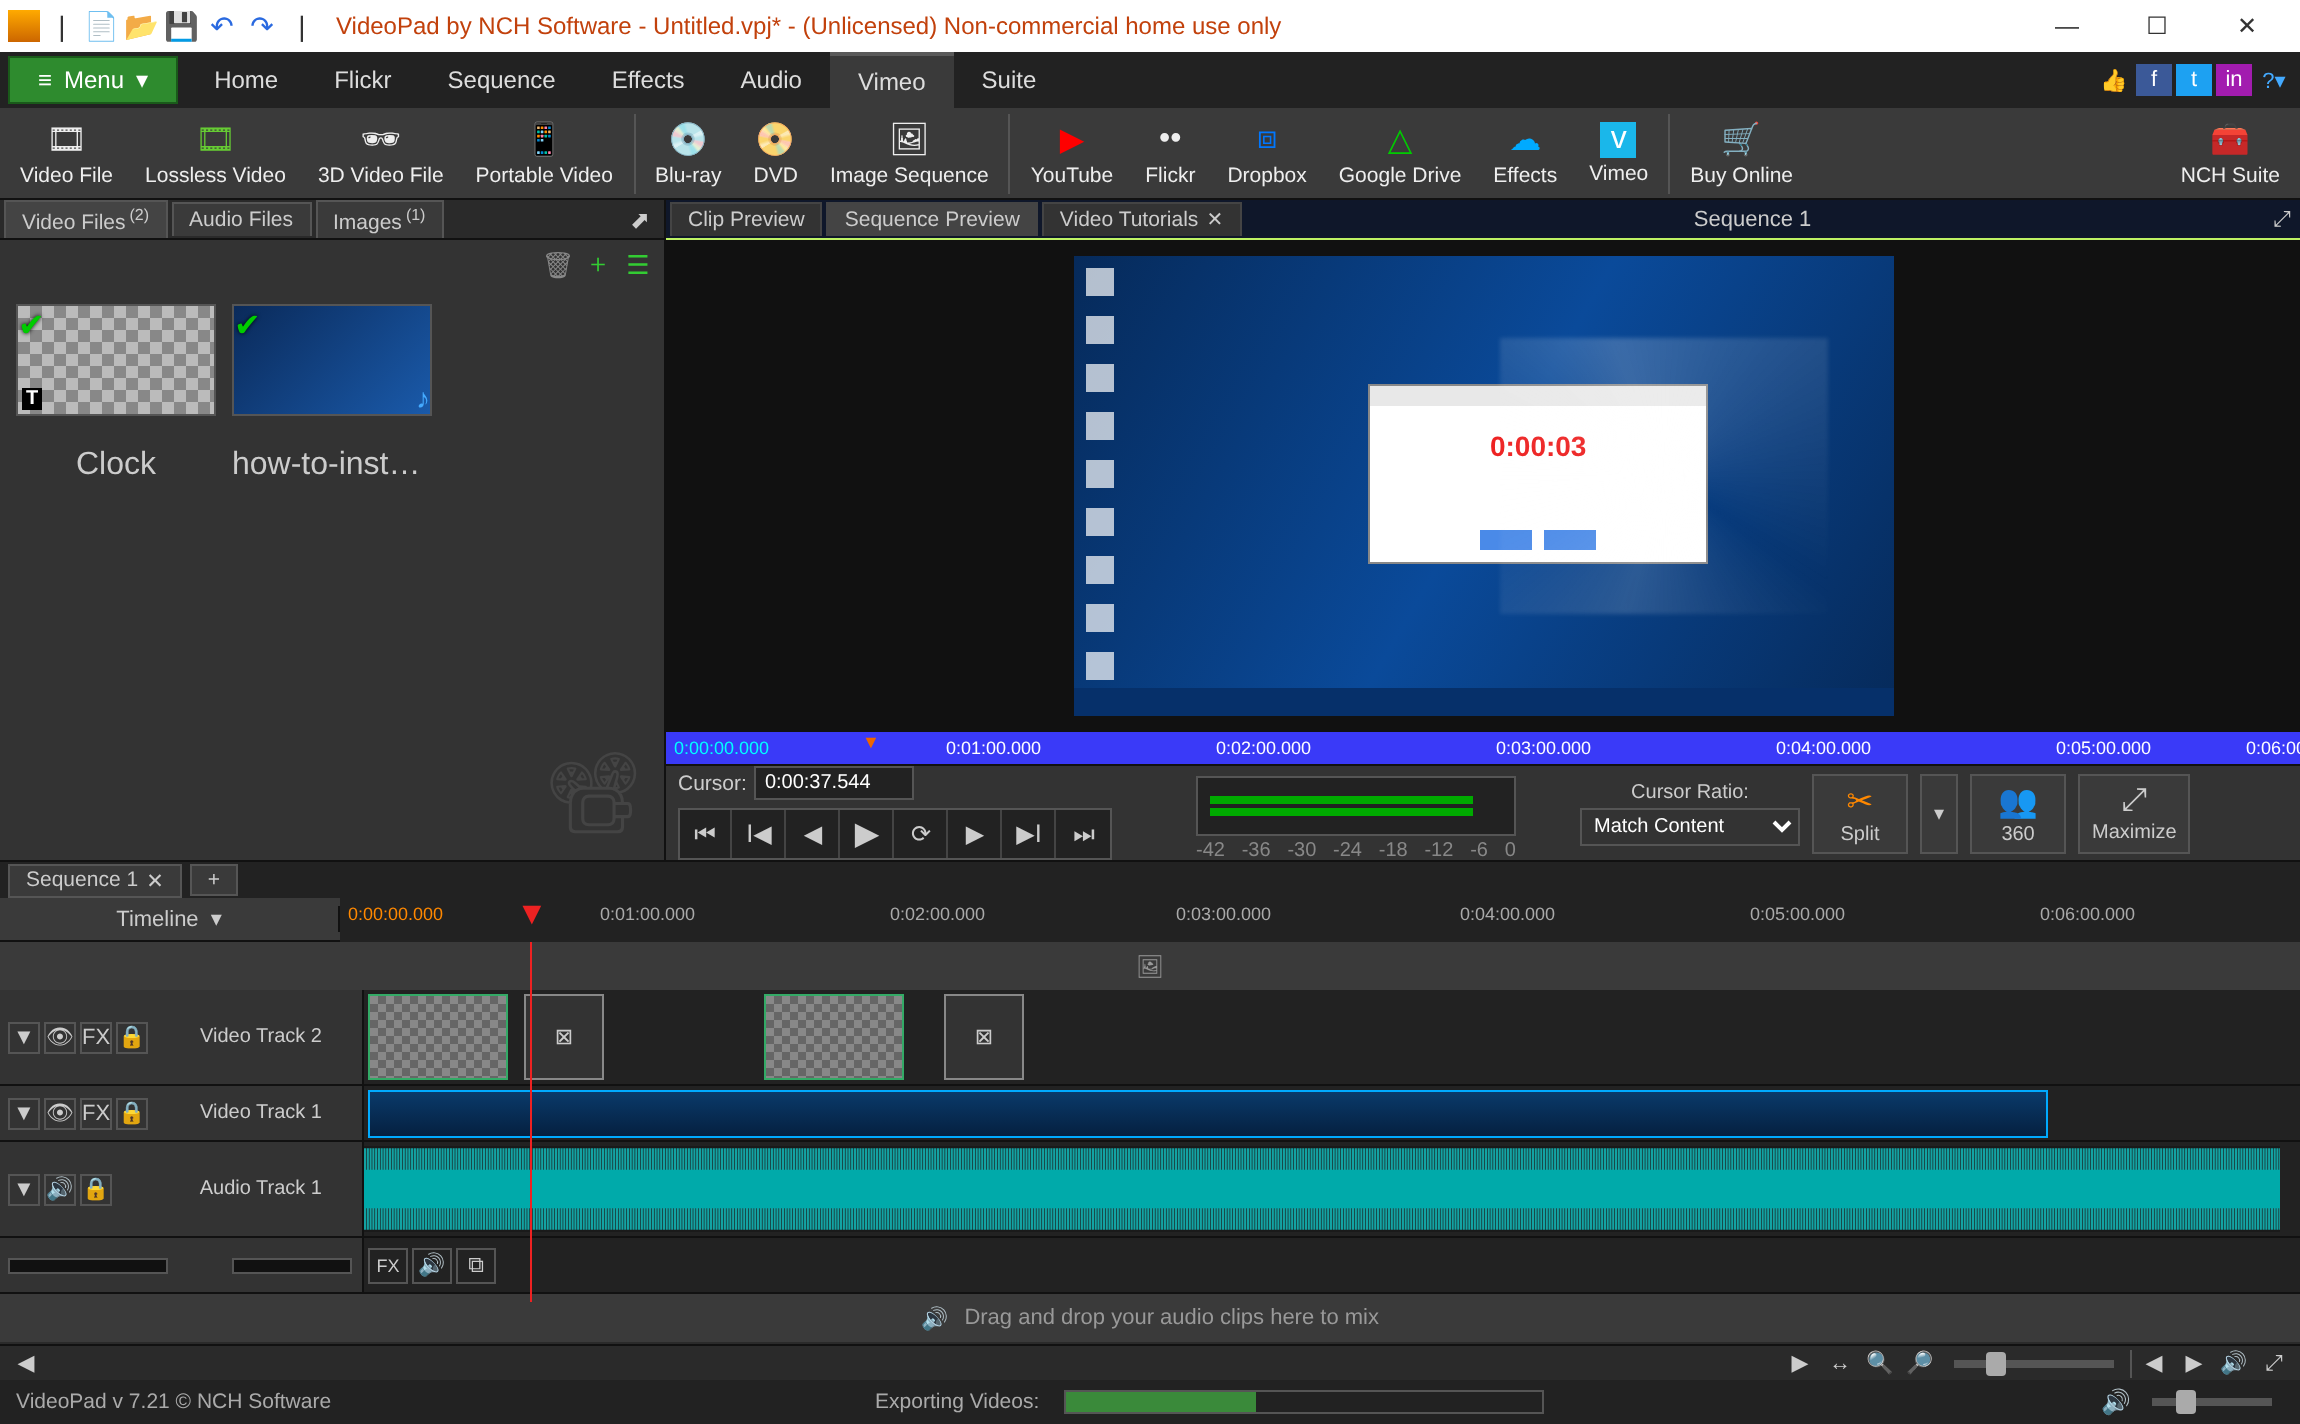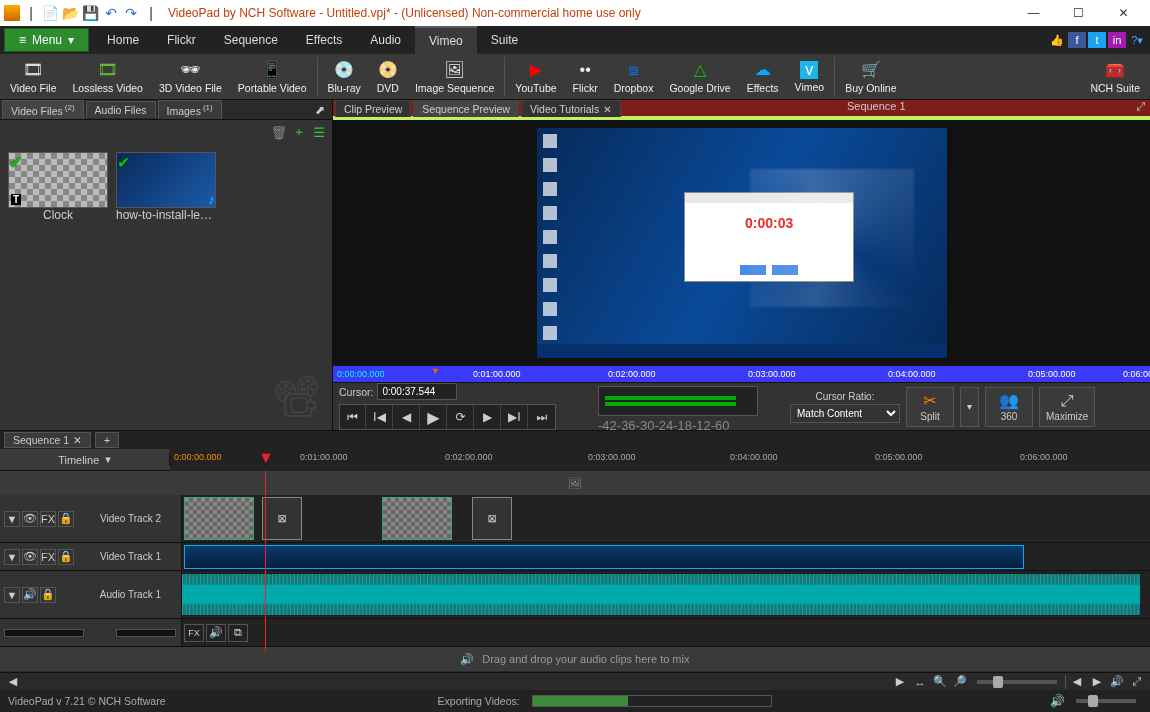--- a/index.html
+++ b/index.html
@@ -30,24 +30,24 @@
 .bintools span{width:16px;height:16px;display:flex;align-items:center;justify-content:center;font-size:12px}
 .binextra{height:24px;background:#333;display:flex;justify-content:flex-end;align-items:center;padding:0 4px;gap:2px}
 .binextra span{width:18px;height:18px;display:flex;align-items:center;justify-content:center;font-size:13px}
 .binarea{flex:1;background:#333;display:flex;align-content:flex-start;flex-wrap:wrap;padding:8px;gap:8px;position:relative}
 .clip{width:100px;display:flex;flex-direction:column;align-items:center}
 .clip .thumb{width:100px;height:56px;background:repeating-conic-gradient(#888 0 25%,#bbb 0 50%) 0 0/12px 12px;position:relative;border:1px solid #555}
 .clip .thumb.win{background:linear-gradient(135deg,#0a2a5a,#1a5aaa);position:relative}
 .clip .check{position:absolute;top:0;left:0;color:#0c0;font-size:16px;text-shadow:0 0 2px #000}
 .clip .t{position:absolute;bottom:2px;left:2px;background:#000;color:#fff;padding:0 2px;font-weight:bold;font-size:10px}
 .clip .audio{position:absolute;bottom:0;right:0;color:#4af;font-size:14px}
-.clip .name{font-size:12px;margin-top:0;text-align:center;max-width:100px;white-space:nowrap;overflow:hidden;text-overflow:ellipsis}
+.clip .name{font-size:16px;margin-top:16px;text-align:center;max-width:100px;white-space:nowrap;overflow:hidden;text-overflow:ellipsis}
 .camico{position:absolute;bottom:10px;right:10px;color:#444;font-size:40px}
 .previewpanel{flex:1;background:#2a2a2a;display:flex;flex-direction:column}
-.prevtabs{height:20px;background:#7f1d1d;display:flex;align-items:flex-start;border-bottom:4px solid #bef264}
+.prevtabs{height:20px;background:#0f172a;display:flex;align-items:center;border-bottom:1px solid #bef264}
 .prevtab{padding:2px 8px;font-size:10.5px;border:1px solid #444;border-bottom:none;background:#333;margin-left:2px;display:flex;align-items:center;gap:4px}
 .prevtab.active{background:#444}
 .prevtab .x{font-size:10px}
 .prevtitle{flex:1;text-align:center;font-size:11px}
 .prevtabs .pin{width:18px;text-align:center}
 .previewscreen{flex:1;background:#111;display:flex;align-items:center;justify-content:center;position:relative}
 .screen{width:410px;height:230px;background:linear-gradient(120deg,#062a5a 0%,#0a4a9a 50%,#062a5a 100%);position:relative}
 .screen::after{content:"";position:absolute;right:8%;top:18%;width:40%;height:60%;background:conic-gradient(from -20deg at 50% 50%, rgba(255,255,255,0.2), transparent 40%, rgba(255,255,255,0.15), transparent 80%, rgba(255,255,255,0.2));filter:blur(1px)}
 .screen .taskb{position:absolute;bottom:0;left:0;right:0;height:14px;background:#06306a}
 .screen .icons{position:absolute;left:6px;top:6px;bottom:18px;width:40px;display:flex;flex-direction:column;gap:10px}
@@ -313,21 +313,21 @@
           <span>▶Ⅰ</span>
           <span>⏭</span>
         </div>
       </div>
       <div style="width:30px"></div>
       <div class="flexcol" style="margin-top:6px">
         <div class="meterbox">
           <div class="bar"></div>
             <div class="bar"></div>
         </div>
-        <div style="display:flex;justify-content:flex-start;font-size:13px;color:#888;width:160px">
+        <div style="display:flex;justify-content:space-between;font-size:10px;color:#888;width:160px">
           <span>-42</span>
             <span>-36</span>
             <span>-30</span>
             <span>-24</span>
             <span>-18</span>
             <span>-12</span>
             <span>-6</span>
             <span>0</span>
         </div>
       </div>

